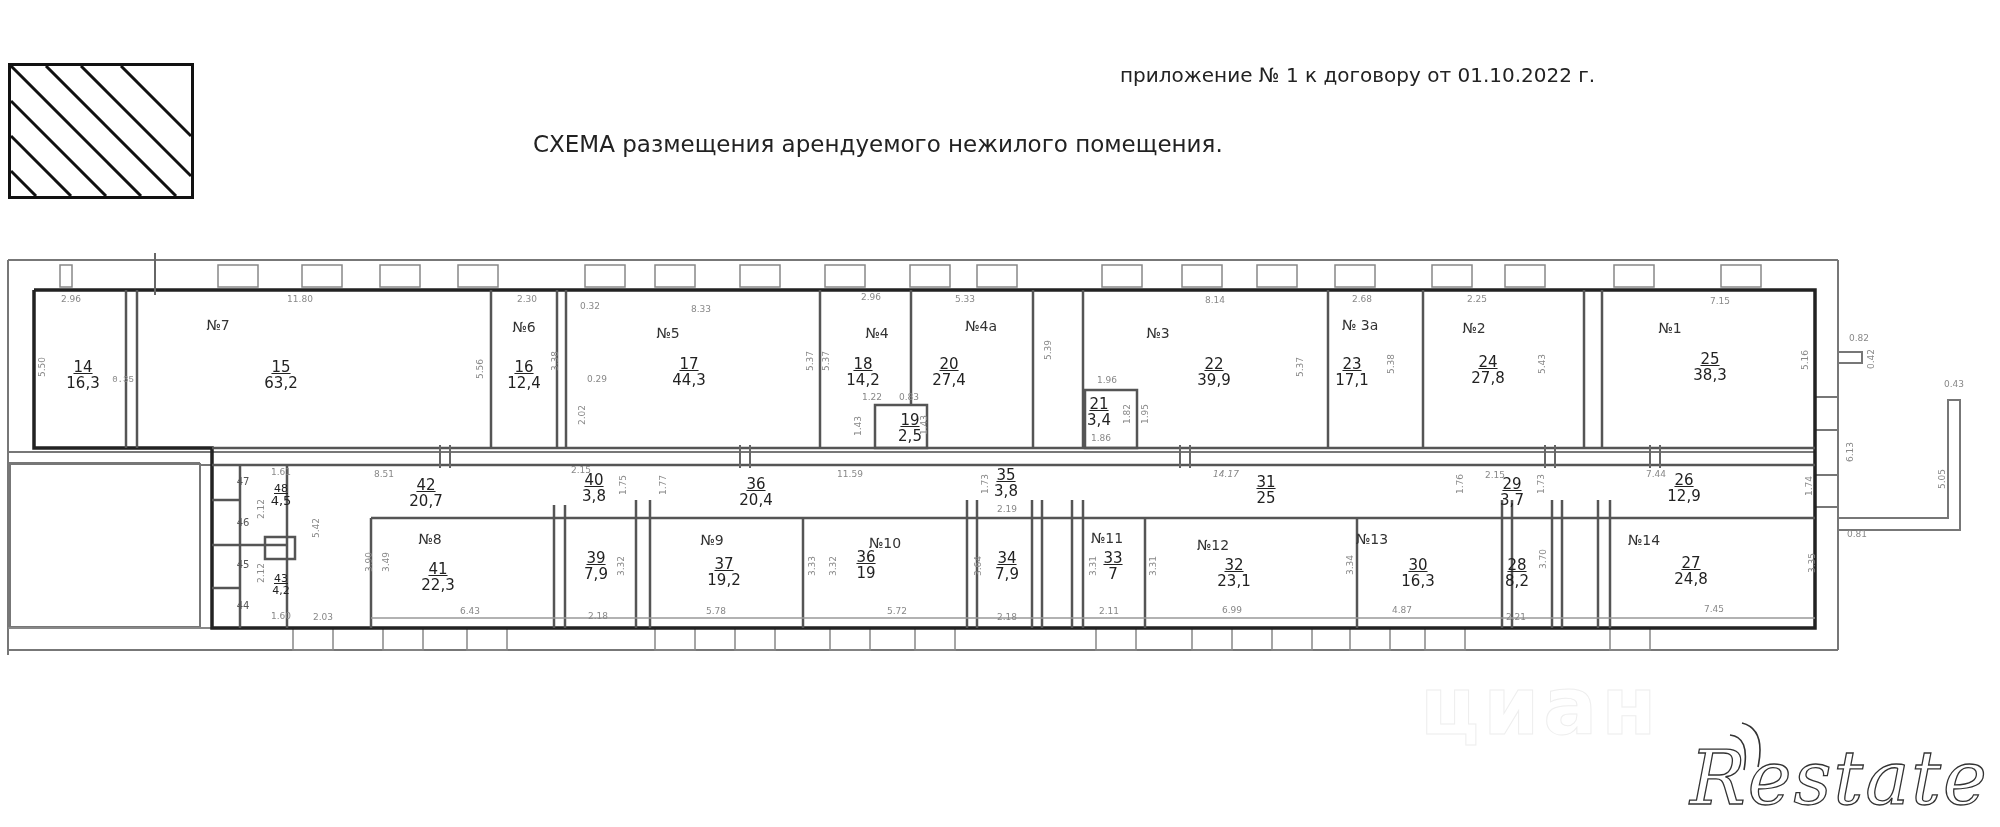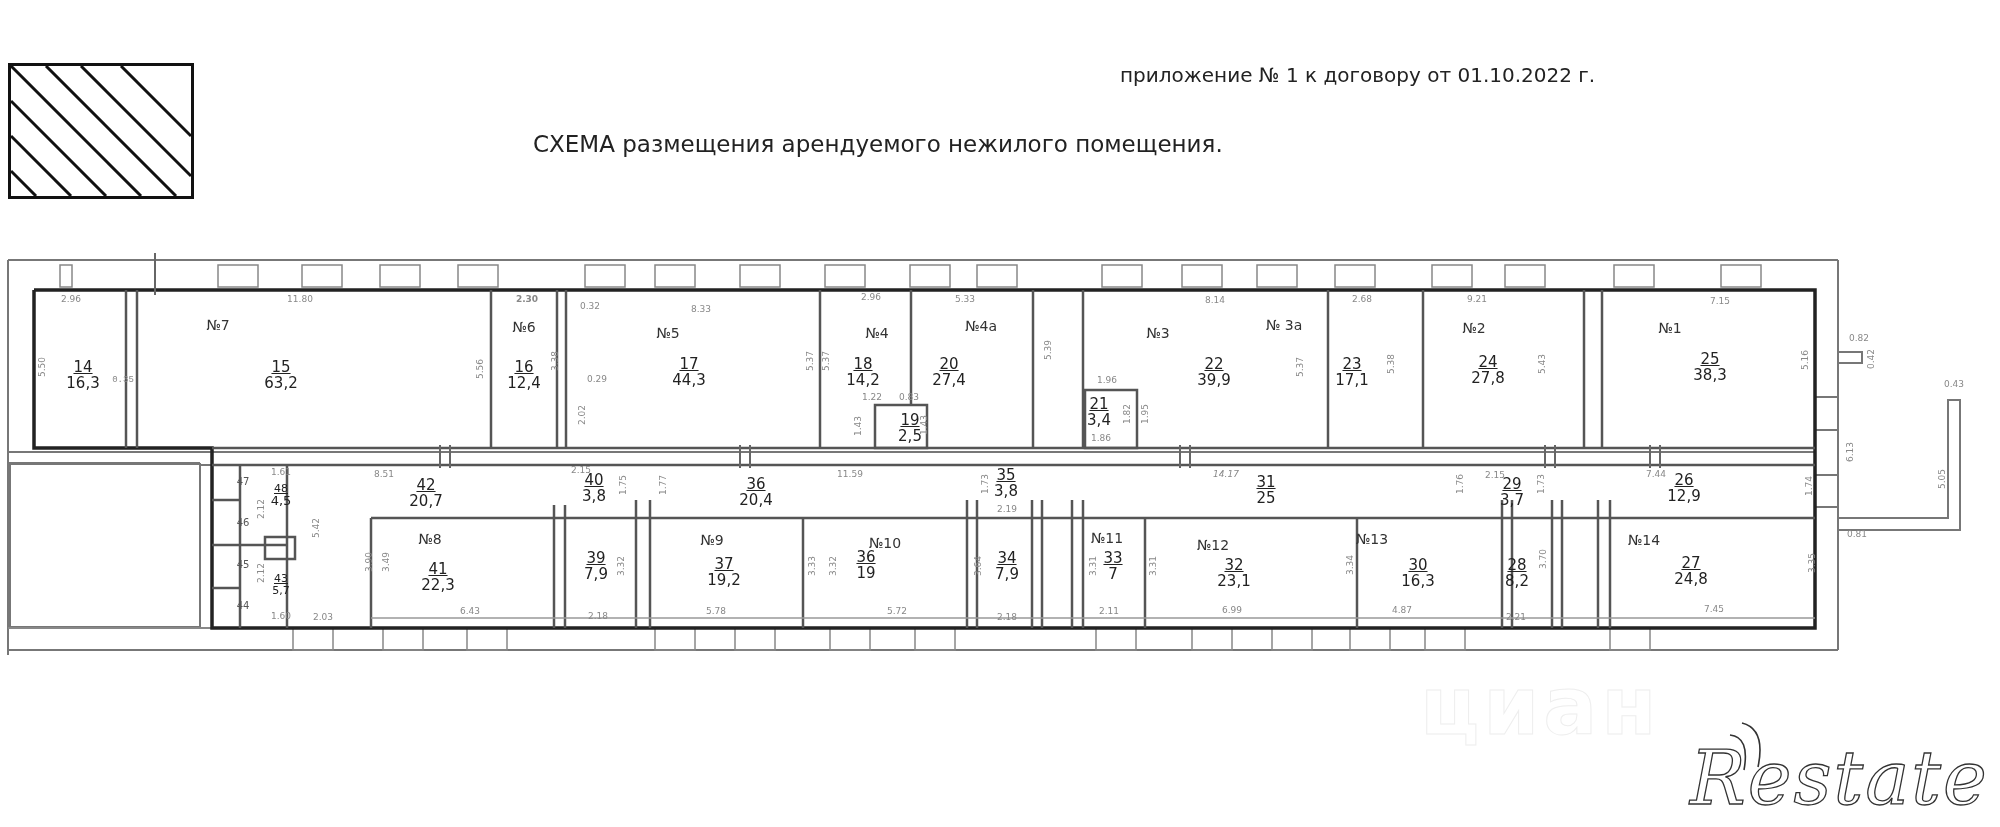--- a/index.html
+++ b/index.html
@@ -168,21 +168,21 @@
   </g>
 </svg>
 
 <div>
   <div class="unit" style="left:218px;top:325px">№7</div>
   <div class="unit" style="left:524px;top:327px">№6</div>
   <div class="unit" style="left:668px;top:333px">№5</div>
   <div class="unit" style="left:877px;top:333px">№4</div>
   <div class="unit" style="left:981px;top:326px">№4а</div>
   <div class="unit" style="left:1158px;top:333px">№3</div>
-  <div class="unit" style="left:1284px;top:325px">№ 3а</div>
+  <div class="unit" style="left:1360px;top:325px">№ 3а</div>
   <div class="unit" style="left:1474px;top:328px">№2</div>
   <div class="unit" style="left:1670px;top:328px">№1</div>
   <div class="unit" style="left:430px;top:539px">№8</div>
   <div class="unit" style="left:712px;top:540px">№9</div>
   <div class="unit" style="left:885px;top:543px">№10</div>
   <div class="unit" style="left:1107px;top:538px">№11</div>
   <div class="unit" style="left:1213px;top:545px">№12</div>
   <div class="unit" style="left:1372px;top:539px">№13</div>
   <div class="unit" style="left:1644px;top:540px">№14</div>
 </div>
@@ -263,21 +263,21 @@
   <div class="lbl" style="left:1684px;top:488px">
       <span class="num">26</span>
       <span class="area">12,9</span>
     </div>
   <div class="lbl" style="left:281px;top:495px;font-size:11px">
       <span class="num" style="font-size:11px;line-height:12px">48</span>
       <span class="area" style="font-size:13px;line-height:12px">4,5</span>
     </div>
   <div class="lbl" style="left:281px;top:585px">
       <span class="num" style="font-size:11px;line-height:12px">43</span>
-      <span class="area" style="font-size:11px;line-height:12px">5,7</span>
+      <span class="area" style="font-size:11px;line-height:12px">4,2</span>
     </div>
   <div class="lbl" style="left:438px;top:577px">
       <span class="num">41</span>
       <span class="area">22,3</span>
     </div>
   <div class="lbl" style="left:596px;top:566px">
       <span class="num">39</span>
       <span class="area">7,9</span>
     </div>
   <div class="lbl" style="left:724px;top:572px">
@@ -317,28 +317,28 @@
 <div>
   <div class="dim" style="left:243px;top:481px;font-size:10px;color:#555">47</div>
   <div class="dim" style="left:243px;top:522px;font-size:10px;color:#555">46</div>
   <div class="dim" style="left:243px;top:564px;font-size:10px;color:#555">45</div>
   <div class="dim" style="left:243px;top:605px;font-size:10px;color:#555">44</div>
 </div>
 
 <div id="dims">
     <div class="dim" style="left: 71px; top: 299px;">2.96</div>
     <div class="dim" style="left: 300px; top: 299px;">11.80</div>
-    <div class="dim" style="left: 527px; top: 299px; font-weight: bold;">2.30</div>
+    <div class="dim" style="left: 527px; top: 299px;">2.30</div>
     <div class="dim" style="left: 590px; top: 306px;">0.32</div>
     <div class="dim" style="left: 701px; top: 309px;">8.33</div>
     <div class="dim" style="left: 871px; top: 297px;">2.96</div>
     <div class="dim" style="left: 965px; top: 299px;">5.33</div>
     <div class="dim" style="left: 1215px; top: 300px;">8.14</div>
     <div class="dim" style="left: 1362px; top: 299px;">2.68</div>
-    <div class="dim" style="left: 1477px; top: 299px;">9.21</div>
+    <div class="dim" style="left: 1477px; top: 299px;">2.25</div>
     <div class="dim" style="left: 1720px; top: 301px;">7.15</div>
     <div class="dim v" style="left: 42px; top: 367px;">5.50</div>
     <div class="dim" style="left: 123px; top: 380px; font-family: Liberation Mono, monospace;">0.35</div>
     <div class="dim v" style="left: 480px; top: 369px;">5.56</div>
     <div class="dim v" style="left: 555px; top: 361px;">3.38</div>
     <div class="dim" style="left: 597px; top: 379px;">0.29</div>
     <div class="dim v" style="left: 582px; top: 415px;">2.02</div>
     <div class="dim v" style="left: 810px; top: 361px;">5.37</div>
     <div class="dim v" style="left: 826px; top: 361px;">5.37</div>
     <div class="dim" style="left: 872px; top: 397px;">1.22</div>

